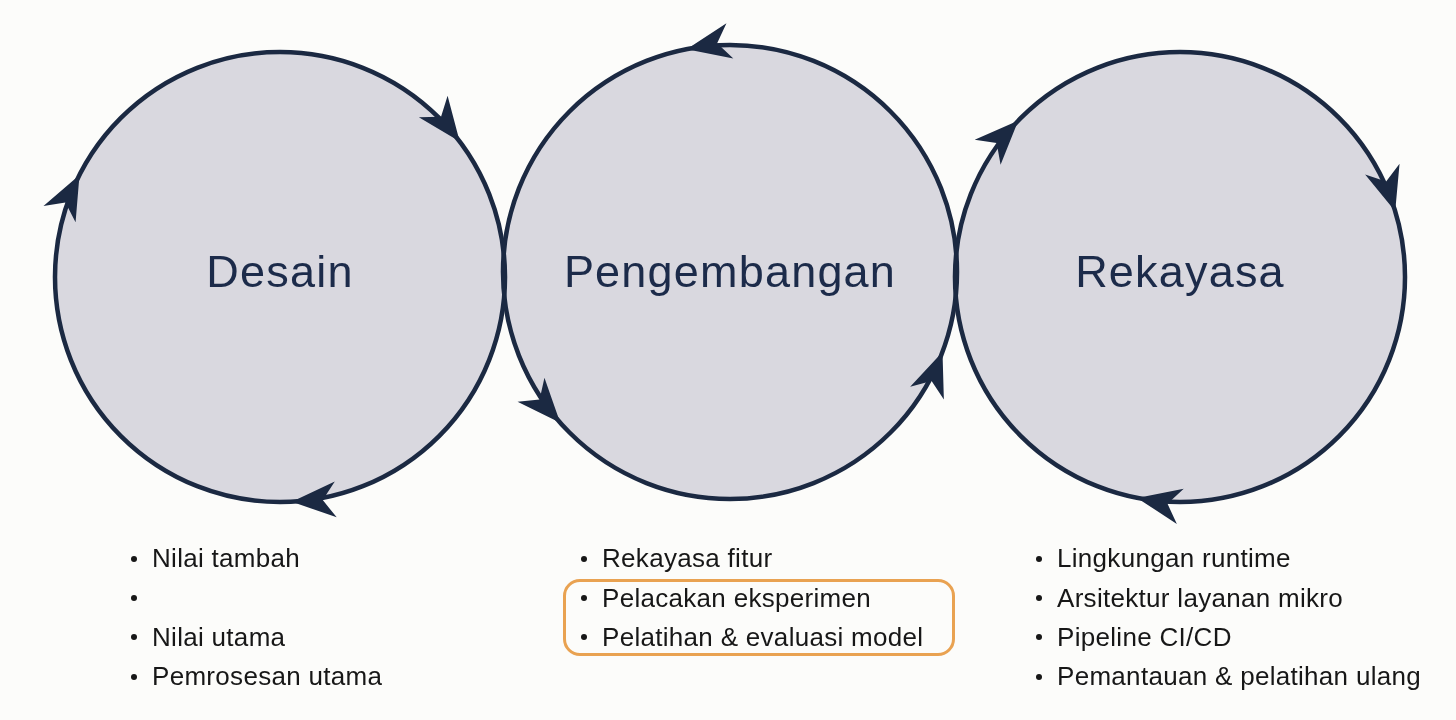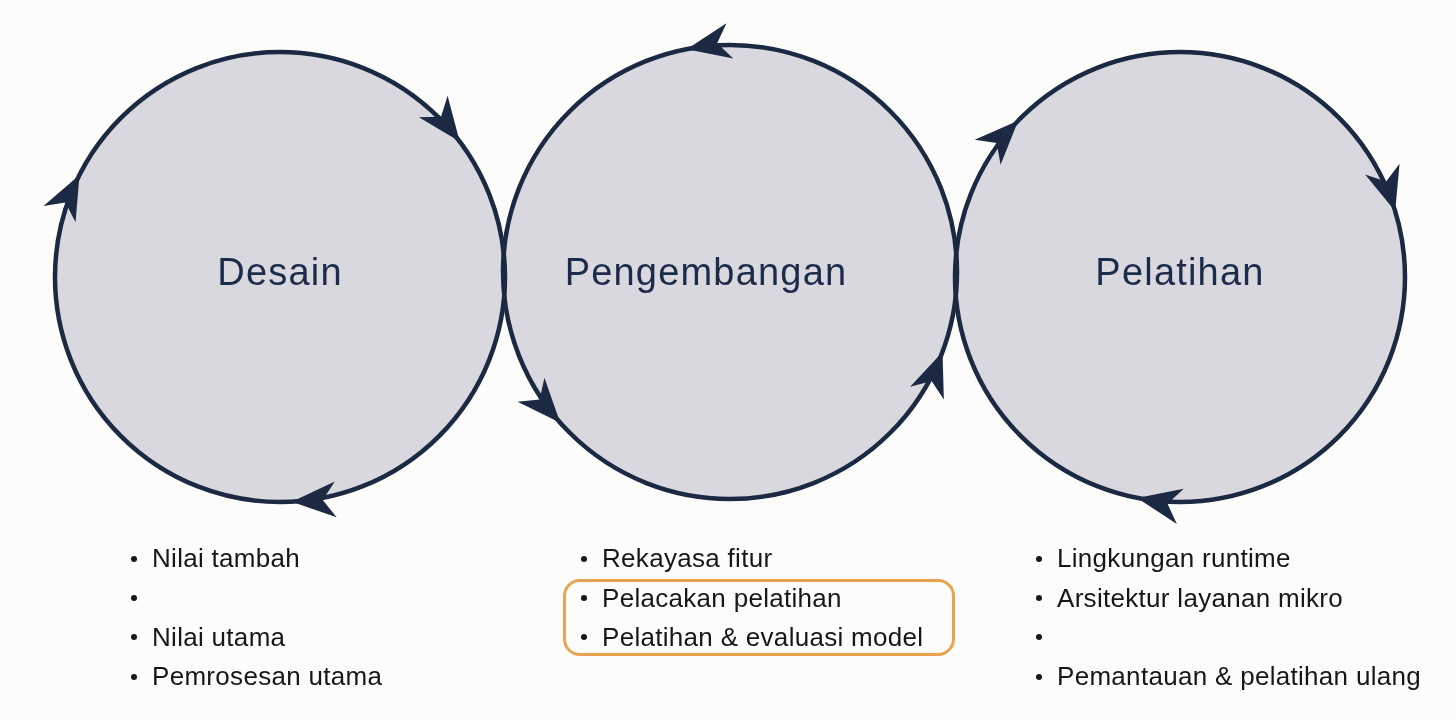--- a/index.html
+++ b/index.html
@@ -32,27 +32,27 @@
   .circle-fill { fill: var(--circle_fill); }
   .circle-stroke { fill: none; stroke: var(--outline); stroke-width: 4.5; }
   .arrow { fill: var(--outline); }
   .stage-title {
     position: absolute;
     width: 460px;
     height: 62px;
     display: flex;
     align-items: center;
     justify-content: center;
-    font-size: 38px;
+    font-size: 45px;
     font-weight: 500;
     letter-spacing: 1.2px;
     color: var(--title_text);
   }
   .title-1 { left: 50px;  top: 241px; }
-  .title-2 { left: 476px; top: 241px; }
+  .title-2 { left: 500px; top: 241px; }
   .title-3 { left: 950px; top: 241px; }
   .stage-list {
     position: absolute;
     top: 539px;
     display: flex;
     flex-direction: column;
   }
   .list-1 { left: 131px; }
   .list-2 { left: 581px; text-align: center; }
   .list-3 { left: 1036px; justify-content: space-between; }
@@ -108,21 +108,21 @@
     <path class="arrow" d="M0 0 L-44 18 L-31 0 L-44 -18 Z" transform="translate(560.2 422.7) rotate(48.4)"></path>
     <path class="arrow" d="M0 0 L-44 18 L-31 0 L-44 -18 Z" transform="translate(942.5 351.9) rotate(-69.4)"></path>
 
     <path class="arrow" d="M0 0 L-44 18 L-31 0 L-44 -18 Z" transform="translate(1018.2 120.7) rotate(-46)"></path>
     <path class="arrow" d="M0 0 L-44 18 L-31 0 L-44 -18 Z" transform="translate(1395.2 211.2) rotate(73)"></path>
     <path class="arrow" d="M0 0 L-44 18 L-31 0 L-44 -18 Z" transform="translate(1137.1 497.9) rotate(191)"></path>
   </svg>
 
   <div class="stage-title title-1">Desain</div>
   <div class="stage-title title-2">Pengembangan</div>
-  <div class="stage-title title-3">Pelatihan</div>
+  <div class="stage-title title-3">Rekayasa</div>
 
   <div class="highlight-box"></div>
 
   <div class="stage-list list-1">
     <div class="list-row">
       <span class="dot"></span>
       <span>Nilai tambah</span>
     </div>
     <div class="list-row">
       <span class="dot"></span>
@@ -137,39 +137,40 @@
     </div>
   </div>
 
   <div class="stage-list list-2">
     <div class="list-row">
       <span class="dot"></span>
       <span>Rekayasa fitur</span>
     </div>
     <div class="list-row">
       <span class="dot"></span>
-      <span>Pelacakan pelatihan</span>
+      <span>Pelacakan eksperimen</span>
     </div>
     <div class="list-row">
       <span class="dot"></span>
       <span>Pelatihan &amp; evaluasi model</span>
     </div>
   </div>
 
   <div class="stage-list list-3">
     <div class="list-row">
       <span class="dot"></span>
       <span>Lingkungan runtime</span>
     </div>
     <div class="list-row">
       <span class="dot"></span>
       <span>Arsitektur layanan mikro</span>
     </div>
     <div class="list-row">
       <span class="dot"></span>
+      <span>Pipeline CI/CD</span>
     </div>
     <div class="list-row">
       <span class="dot"></span>
       <span>Pemantauan &amp; pelatihan ulang</span>
     </div>
   </div>
 
 </div>
 
 </body></html>

